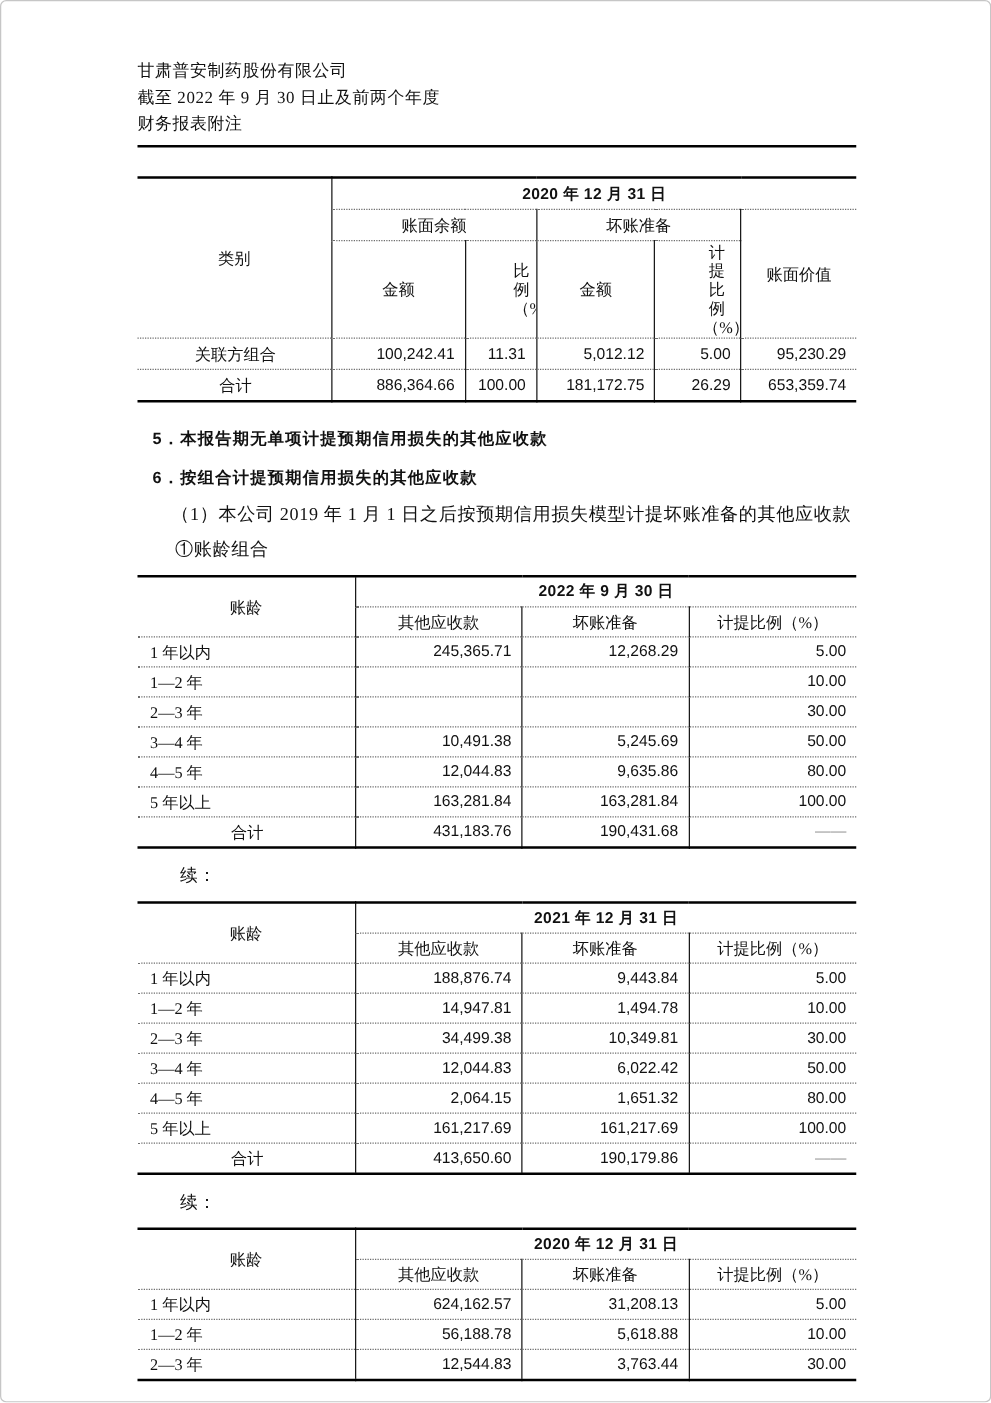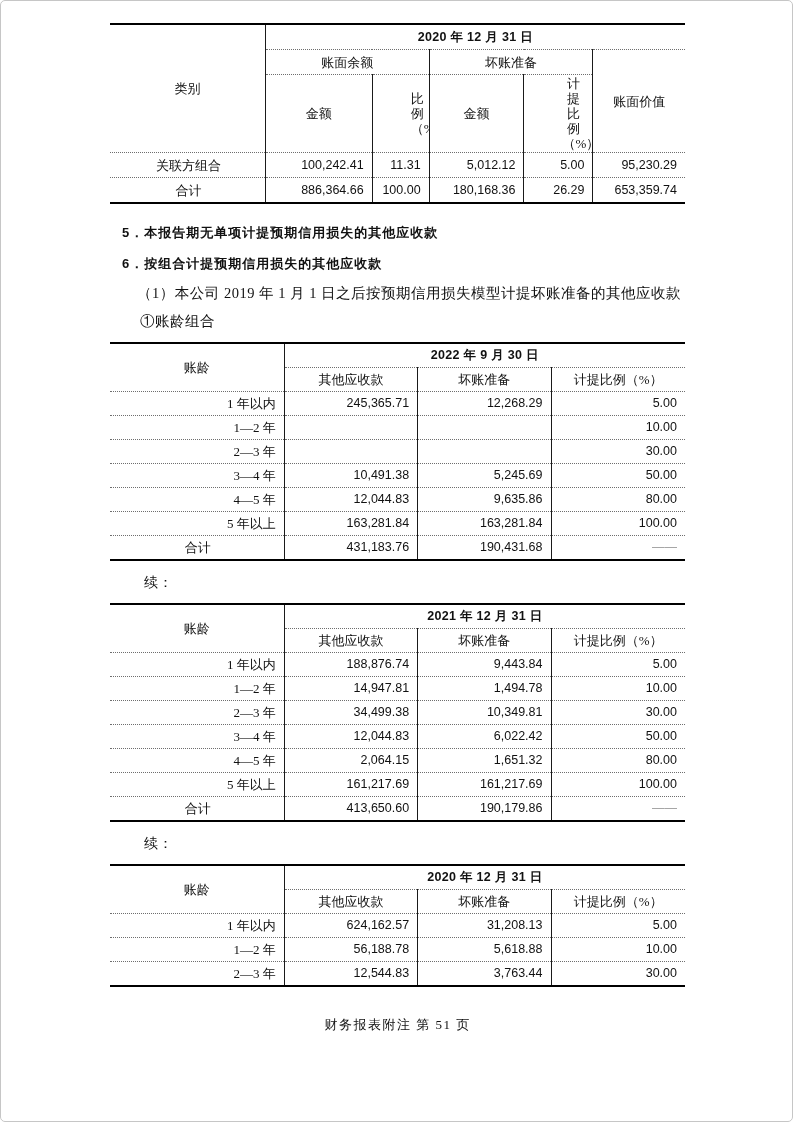--- a/index.html
+++ b/index.html
@@ -35,21 +35,21 @@
   table.tbl td.center{text-align:center;}
   table.tbl td.th{text-align:center;font-size:13px;}
   table.tbl td.date{
     text-align:center;font-family:"Liberation Sans","DejaVu Sans",sans-serif;
     font-weight:600;font-size:12.5px;letter-spacing:.3px;
   }
   table.tbl td.num{
     text-align:right;font-family:"Liberation Sans","DejaVu Sans",sans-serif;
     font-size:12.5px;
   }
-  table.tbl td.label{text-align:right;font-size:13px;padding-left:10px;}
+  table.tbl td.label{text-align:left;font-size:13px;padding-left:10px;}
   table.tbl td.dash{color:#999;}
   table.cat-tbl{margin-top:23px;}
   table.cat-tbl td{height:22px;}
   table.aging-tbl td{height:21px;}
 
   
   .item-heading{
     font-family:"Liberation Sans","DejaVu Sans",sans-serif;font-weight:bold;
     font-size:13px;letter-spacing:1px;margin:20px 0 0 12px;
   }
@@ -62,20 +62,26 @@
     text-align:center;font-size:13px;letter-spacing:1.5px;margin-top:29px;
   }
 </style>
 </head>
 <body>
 
 <div class="page-border"></div>
 
 <div class="content">
 
+  <header class="doc-header">
+    <div>甘肃普安制药股份有限公司</div>
+    <div>截至 2022 年 9 月 30 日止及前两个年度</div>
+    <div>财务报表附注</div>
+    <div class="header-rule"></div>
+  </header>
 
   <table class="tbl cat-tbl">
     <colgroup>
       <col style="width:27%">
         <col style="width:18.6%">
         <col style="width:9.9%">
       <col style="width:16.5%">
         <col style="width:12%">
         <col style="width:16%">
     </colgroup>
@@ -100,21 +106,21 @@
         <td class="num">100,242.41</td>
         <td class="num">11.31</td>
         <td class="num">5,012.12</td>
         <td class="num">5.00</td>
         <td class="num">95,230.29</td>
       </tr>
       <tr>
         <td class="first center label" style="text-align:center">合计</td>
         <td class="num">886,364.66</td>
         <td class="num">100.00</td>
-        <td class="num">180,168.36</td>
+        <td class="num">181,172.75</td>
         <td class="num">26.29</td>
         <td class="num">653,359.74</td>
       </tr>
     </tbody>
   </table>
 
   <div class="item-heading">5．本报告期无单项计提预期信用损失的其他应收款</div>
   <div class="item-heading">6．按组合计提预期信用损失的其他应收款</div>
   <div class="para">（1）本公司 2019 年 1 月 1 日之后按预期信用损失模型计提坏账准备的其他应收款</div>
   <div class="para sub">①账龄组合</div>

